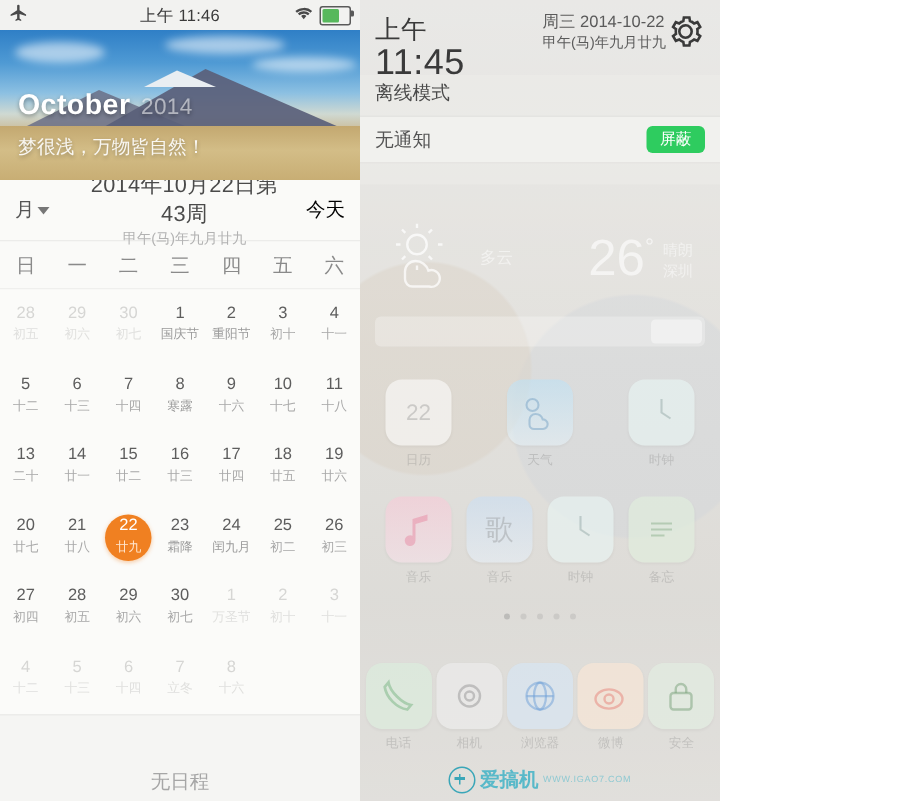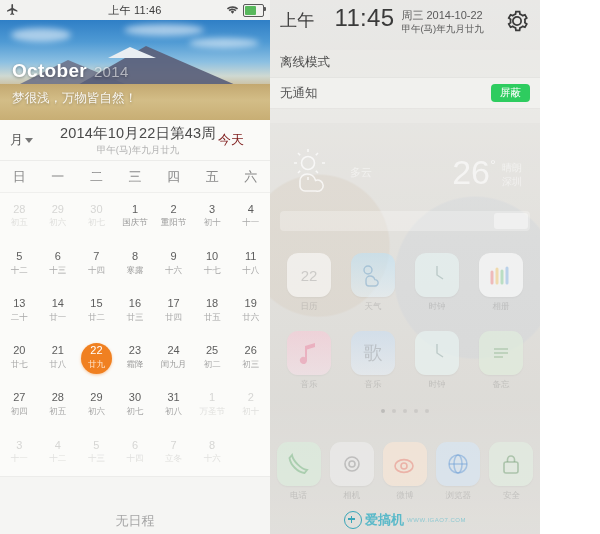--- a/index.html
+++ b/index.html
@@ -1,17 +1,17 @@
 <!DOCTYPE html>
 <html><head>
 <meta charset="utf-8">
 <style>
   html,body{margin:0;padding:0;background:#fff;}
   body{width:600px;height:534px;overflow:hidden;font-family:"Liberation Sans","DejaVu Sans",sans-serif;}
-  .screen{position:relative;width:540px;height:534px;display:flex;}
+  .screen{position:relative;width:480px;height:534px;display:flex;}
 
   
   .left{position:relative;width:300px;height:534px;background:#f7f7f5;overflow:hidden;}
   .statusbar{position:relative;height:20px;background:#f2f2f0;display:flex;align-items:center;
              padding:0 6px;font-size:11px;color:#3b3b3b;}
   .sb-left{width:60px;display:flex;align-items:center;}
   .sb-mid{flex:1;text-align:center;font-size:11px;letter-spacing:.2px;}
   .sb-right{width:60px;display:flex;align-items:center;justify-content:flex-end;gap:4px;}
   .batt{width:17px;height:9px;border:1px solid #5a5a5a;border-radius:2px;position:relative;padding:1px;}
   .batt:after{content:"";position:absolute;right:-3px;top:2.5px;width:2px;height:4px;background:#5a5a5a;border-radius:0 1px 1px 0;}
@@ -34,21 +34,21 @@
   .hero-year{font-size:15px;font-weight:normal;color:rgba(255,255,255,.55);margin-left:7px;}
   .hero-quote{position:absolute;left:12px;top:70px;font-size:12.5px;color:rgba(255,255,255,.9);
      text-shadow:0 1px 3px rgba(0,0,0,.3);}
 
   .subhdr{height:40px;display:flex;align-items:center;background:#fafaf8;border-bottom:1px solid #ececea;padding:0 10px;}
   .subhdr .month-sel{width:48px;font-size:13px;color:#555;display:flex;align-items:center;gap:2px;}
   .chev{display:inline-block;width:0;height:0;border-left:4px solid transparent;border-right:4px solid transparent;border-top:5px solid #777;}
   .subhdr .center{flex:1;text-align:center;}
   .date-main{font-size:14.5px;color:#4a4a4a;letter-spacing:.2px;}
   .date-lunar{font-size:9.5px;color:#b2b2b2;margin-top:1px;}
-  .subhdr .today{width:42px;text-align:left;font-size:13px;color:#7f1d1d;font-family:Liberation Serif, serif;}
+  .subhdr .today{width:42px;text-align:right;font-size:13px;color:#000000;font-family:Liberation Serif, serif;}
 
   .weekhdr{display:grid;grid-template-columns:repeat(7,1fr);background:#fafaf8;border-bottom:1px solid #efefed;}
   .weekhdr div{text-align:center;font-size:13px;color:#8a8a8a;padding:7px 0 6px;}
 
   .grid{display:grid;grid-template-columns:repeat(7,1fr);grid-template-rows:repeat(6,1fr);height:283px;background:#fbfbf9;}
   .cell{display:flex;flex-direction:column;align-items:center;justify-content:center;position:relative;}
   .cell .d{font-size:11px;color:#5d5d5d;line-height:1.05;z-index:2;}
   .cell .l{font-size:8.5px;color:#a8a8a8;margin-top:2px;z-index:2;}
   .cell.dim .d{color:#d6d6d4;}
   .cell.dim .l{color:#e0e0de;}
@@ -302,24 +302,20 @@
           <div class="l">初五</div>
         </div>
         <div class="cell">
           <div class="d">29</div>
           <div class="l">初六</div>
         </div>
         <div class="cell">
           <div class="d">30</div>
           <div class="l">初七</div>
         </div>
-        <div class="cell">
-          <div class="d">31</div>
-          <div class="l">初八</div>
-        </div>
         <div class="cell dim">
           <div class="d">1</div>
           <div class="l">万圣节</div>
         </div>
         <div class="cell dim">
           <div class="d">2</div>
           <div class="l">初十</div>
         </div>
         <div class="cell dim">
           <div class="d">3</div>
@@ -426,35 +422,20 @@
             <div class="appicon" style="background:rgba(232,244,242,.65);">
               <span style="position:absolute;inset:0;display:flex;align-items:center;justify-content:center;">
                 <svg width="30" height="30" viewBox="0 0 30 30">
                   <g fill="none" stroke="rgba(150,170,168,.5)" stroke-width="1.4">
                     <path d="M15 6v9l6 4"></path>
                   </g>
                 </svg>
               </span>
             </div>
             <div class="applabel">时钟</div>
-          </div>
-          <div class="app">
-            <div class="appicon" style="background:rgba(255,255,255,.6);">
-              <span style="position:absolute;inset:0;display:flex;align-items:center;justify-content:center;">
-                <svg width="26" height="24" viewBox="0 0 26 24">
-                  <g stroke-width="3" stroke-linecap="round">
-                    <path stroke="rgba(235,120,120,.45)" d="M4 20V9"></path>
-                    <path stroke="rgba(240,190,90,.45)" d="M9 20V6"></path>
-                    <path stroke="rgba(120,200,140,.45)" d="M14 20V8"></path>
-                    <path stroke="rgba(120,170,225,.45)" d="M19 20V5"></path>
-                  </g>
-                </svg>
-              </span>
-            </div>
-            <div class="applabel">相册</div>
           </div>
         </div>
       <div class="approw" id="approw2">
           <div class="app">
             <div class="appicon" style="background:linear-gradient(180deg,rgba(250,200,215,.55),rgba(250,225,235,.5));">
               <span style="position:absolute;inset:0;display:flex;align-items:center;justify-content:center;">
                 <svg width="22" height="24" viewBox="0 0 22 24">
                   <path fill="rgba(230,120,150,.4)" d="M17 2 7 5v11.2a3.6 3.6 0 1 0 2 3.2V8.4l8-2.4z"></path>
                 </svg>
               </span>
@@ -517,49 +498,49 @@
             <span style="position:absolute;inset:0;display:flex;align-items:center;justify-content:center;">
               <svg width="26" height="26" viewBox="0 0 26 26">
                 <g fill="none" stroke="rgba(150,150,150,.5)" stroke-width="1.6">
                   <circle cx="13" cy="13" r="7"></circle>
                   <circle cx="13" cy="13" r="3"></circle>
                 </g>
               </svg>
             </span>
           </div>
           <div class="applabel">相机</div>
-        </div>
-        <div class="app">
-          <div class="appicon" style="background:rgba(252,232,214,.6);">
-            <span style="position:absolute;inset:0;display:flex;align-items:center;justify-content:center;">
-              <svg width="26" height="22" viewBox="0 0 26 22">
-                <g fill="none" stroke="rgba(228,120,110,.45)" stroke-width="1.6">
-                  <ellipse cx="12" cy="13" rx="9" ry="6.4"></ellipse>
-                  <circle cx="12" cy="13" r="3"></circle>
-                </g>
-              </svg>
-            </span>
-          </div>
-          <div class="applabel">微博</div>
         </div>
         <div class="app">
           <div class="appicon" style="background:rgba(214,232,250,.55);">
             <span style="position:absolute;inset:0;display:flex;align-items:center;justify-content:center;">
               <svg width="26" height="26" viewBox="0 0 26 26">
                 <g fill="none" stroke="rgba(110,160,215,.5)" stroke-width="1.5">
                   <circle cx="13" cy="13" r="9"></circle>
                   <ellipse cx="13" cy="13" rx="4" ry="9"></ellipse>
                   <path d="M4 13h18"></path>
                 </g>
               </svg>
             </span>
           </div>
           <div class="applabel">浏览器</div>
         </div>
         <div class="app">
+          <div class="appicon" style="background:rgba(252,232,214,.6);">
+            <span style="position:absolute;inset:0;display:flex;align-items:center;justify-content:center;">
+              <svg width="26" height="22" viewBox="0 0 26 22">
+                <g fill="none" stroke="rgba(228,120,110,.45)" stroke-width="1.6">
+                  <ellipse cx="12" cy="13" rx="9" ry="6.4"></ellipse>
+                  <circle cx="12" cy="13" r="3"></circle>
+                </g>
+              </svg>
+            </span>
+          </div>
+          <div class="applabel">微博</div>
+        </div>
+        <div class="app">
           <div class="appicon" style="background:rgba(226,240,226,.6);">
             <span style="position:absolute;inset:0;display:flex;align-items:center;justify-content:center;">
               <svg width="22" height="24" viewBox="0 0 22 24">
                 <g fill="none" stroke="rgba(130,165,130,.55)" stroke-width="1.6">
                   <rect x="4" y="10" width="14" height="11" rx="2"></rect>
                   <path d="M7.5 10V7.5a3.5 3.5 0 0 1 7 0V10"></path>
                 </g>
               </svg>
             </span>
           </div>

